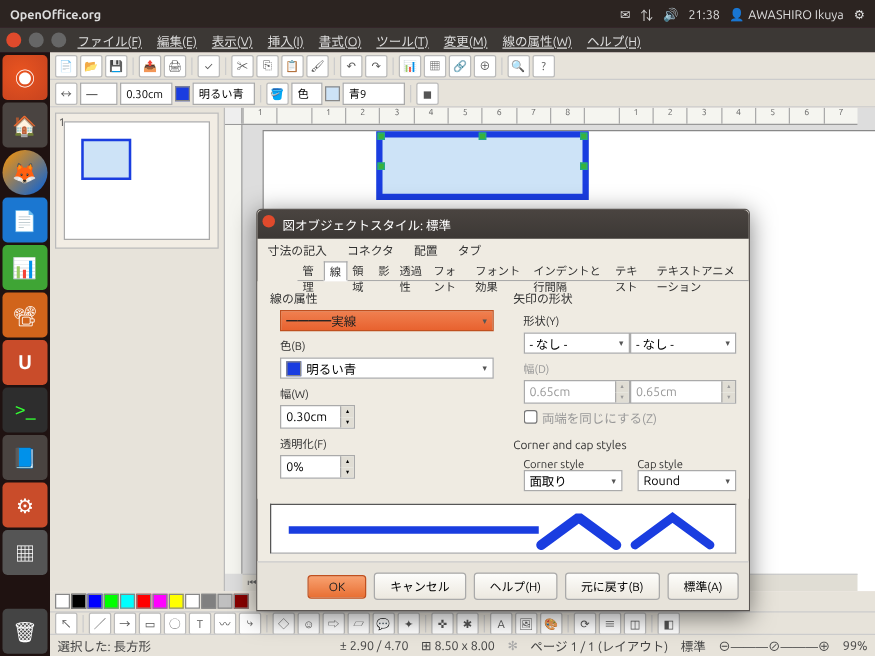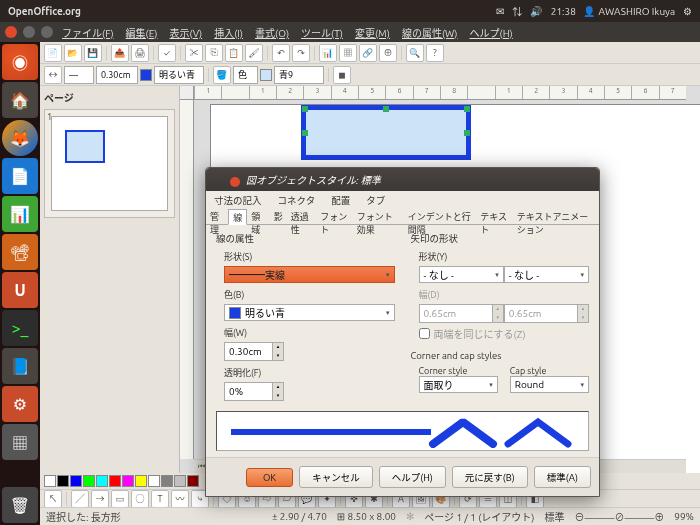--- a/index.html
+++ b/index.html
@@ -35,25 +35,25 @@
 .thumb .pg { background: #fff; border: 1px solid #aaa; height: 95px; position: relative; }
 .thumb .shape { position: absolute; left: 13px; top: 13px; width: 40px; height: 33px; border: 2px solid #1a3de0; background: #cde3f7; }
 .canvas { flex: 1; background: #ddd; position: relative; overflow: hidden; }
 .ruler-h { position: absolute; top: 0; left: 0; right: 14px; height: 14px; background: #f5f5f0; border-bottom: 1px solid #999; display: flex; }
 .ruler-v { position: absolute; top: 14px; left: 0; bottom: 14px; width: 14px; background: #f5f5f0; border-right: 1px solid #999; }
 .rtick { flex: 1; border-left: 1px solid #aaa; font-size: 7px; color: #666; text-align: center; }
 .page { position: absolute; top: 18px; left: 30px; width: 560px; height: 420px; background: #fff; border: 1px solid #888; }
 .bigshape { position: absolute; left: 90px; top: 0px; width: 170px; height: 55px; border: 5px solid #1a3de0; background: #cde3f7; }
 .handle { position: absolute; width: 6px; height: 6px; background: #39b339; border: 1px solid #2a8; }
 .dialog { position: absolute; left: 205px; top: 167px; width: 395px; background: #efebe2; border: 1px solid #5a5552; box-shadow: 0 4px 20px rgba(0,0,0,0.5); border-radius: 4px 4px 0 0; }
-.dlgtitle { background: linear-gradient(#4a4440,#3c3835); color: #fff; padding: 4px 24px; display: flex; align-items: flex-end; gap: 6px; border-radius: 4px 4px 0 0; font-style: italic; }
+.dlgtitle { background: linear-gradient(#4a4440,#3c3835); color: #fff; padding: 4px 4px; display: flex; align-items: flex-start; gap: 6px; border-radius: 4px 4px 0 0; }
 .dlgtitle .dot { width: 10px; height: 10px; border-radius: 50%; }
 .dot.close { background: #e04a2c; }
 .tabs { display: flex; height: 18px; }
-.tabs2 { display: flex; height: 16px; border-bottom: 1px solid #aaa; }
+.tabs2 { display: flex; height: 16px; border-bottom: 1px solid #aaa; margin-left: 32px; }
 .tab { padding: 2px 8px; font-size: 9.5px; color: #333; cursor: pointer; }
 .tab.small { font-size: 9px; padding: 1px 4px; }
 .tab.active { background: #fff; border: 1px solid #aaa; border-bottom: 1px solid #fff; margin-bottom: -1px; }
 .dlgbody { background: #efebe2; padding: 6px 10px; display: flex; gap: 16px; }
 .col { flex: 1; display: flex; flex-direction: column; gap: 3px; }
 .grp { font-size: 9.5px; color: #333; }
 .lbl { font-size: 9px; color: #333; margin-top: 2px; padding-left: 8px; }
 .combo { height: 17px; border: 1px solid #aaa; background: #fff; display: flex; align-items: center; padding: 0 4px; font-size: 9px; margin-left: 8px; position: relative; }
 .combo.orange { background: linear-gradient(#f08050, #e8622f); color: #222; border-color: #c0501f; }
 .combo .arrow { margin-left: auto; font-size: 7px; color: #555; }
@@ -168,21 +168,20 @@
     <div class="tbtn">🪣</div>
     <div class="tfield" style="min-width:25px">色</div>
     <div class="tswatch" style="background:#cde3f7"></div>
     <div class="tfield">青9</div>
     <div class="tsep"></div>
     <div class="tbtn">◼</div>
   </div>
 
   <div class="content">
     <div class="pagepanel">
-      <div class="hdr">ページ</div>
       <div class="thumb">
         <div class="num">1</div>
         <div class="pg">
             <div class="shape"></div>
           </div>
       </div>
     </div>
 
     <div class="canvas">
       <div class="ruler-h">
@@ -308,21 +307,20 @@
     <div class="tab small">フォント</div>
     <div class="tab small">フォント効果</div>
     <div class="tab small">インデントと行間隔</div>
     <div class="tab small">テキスト</div>
     <div class="tab small">テキストアニメーション</div>
   </div>
 
   <div class="dlgbody">
     <div class="col">
       <div class="grp">線の属性</div>
-      <div class="lbl">形状(S)</div>
       <div class="combo orange">━━━━ <span>実線</span><span class="arrow">▾</span></div>
       <div class="lbl">色(B)</div>
       <div class="combo">
           <span class="tswatch" style="background:#1a3de0;margin-right:4px"></span>
           <span>明るい青</span>
           <span class="arrow">▾</span>
         </div>
       <div class="lbl">幅(W)</div>
       <div class="spinner">
           <span>0.30cm</span>

